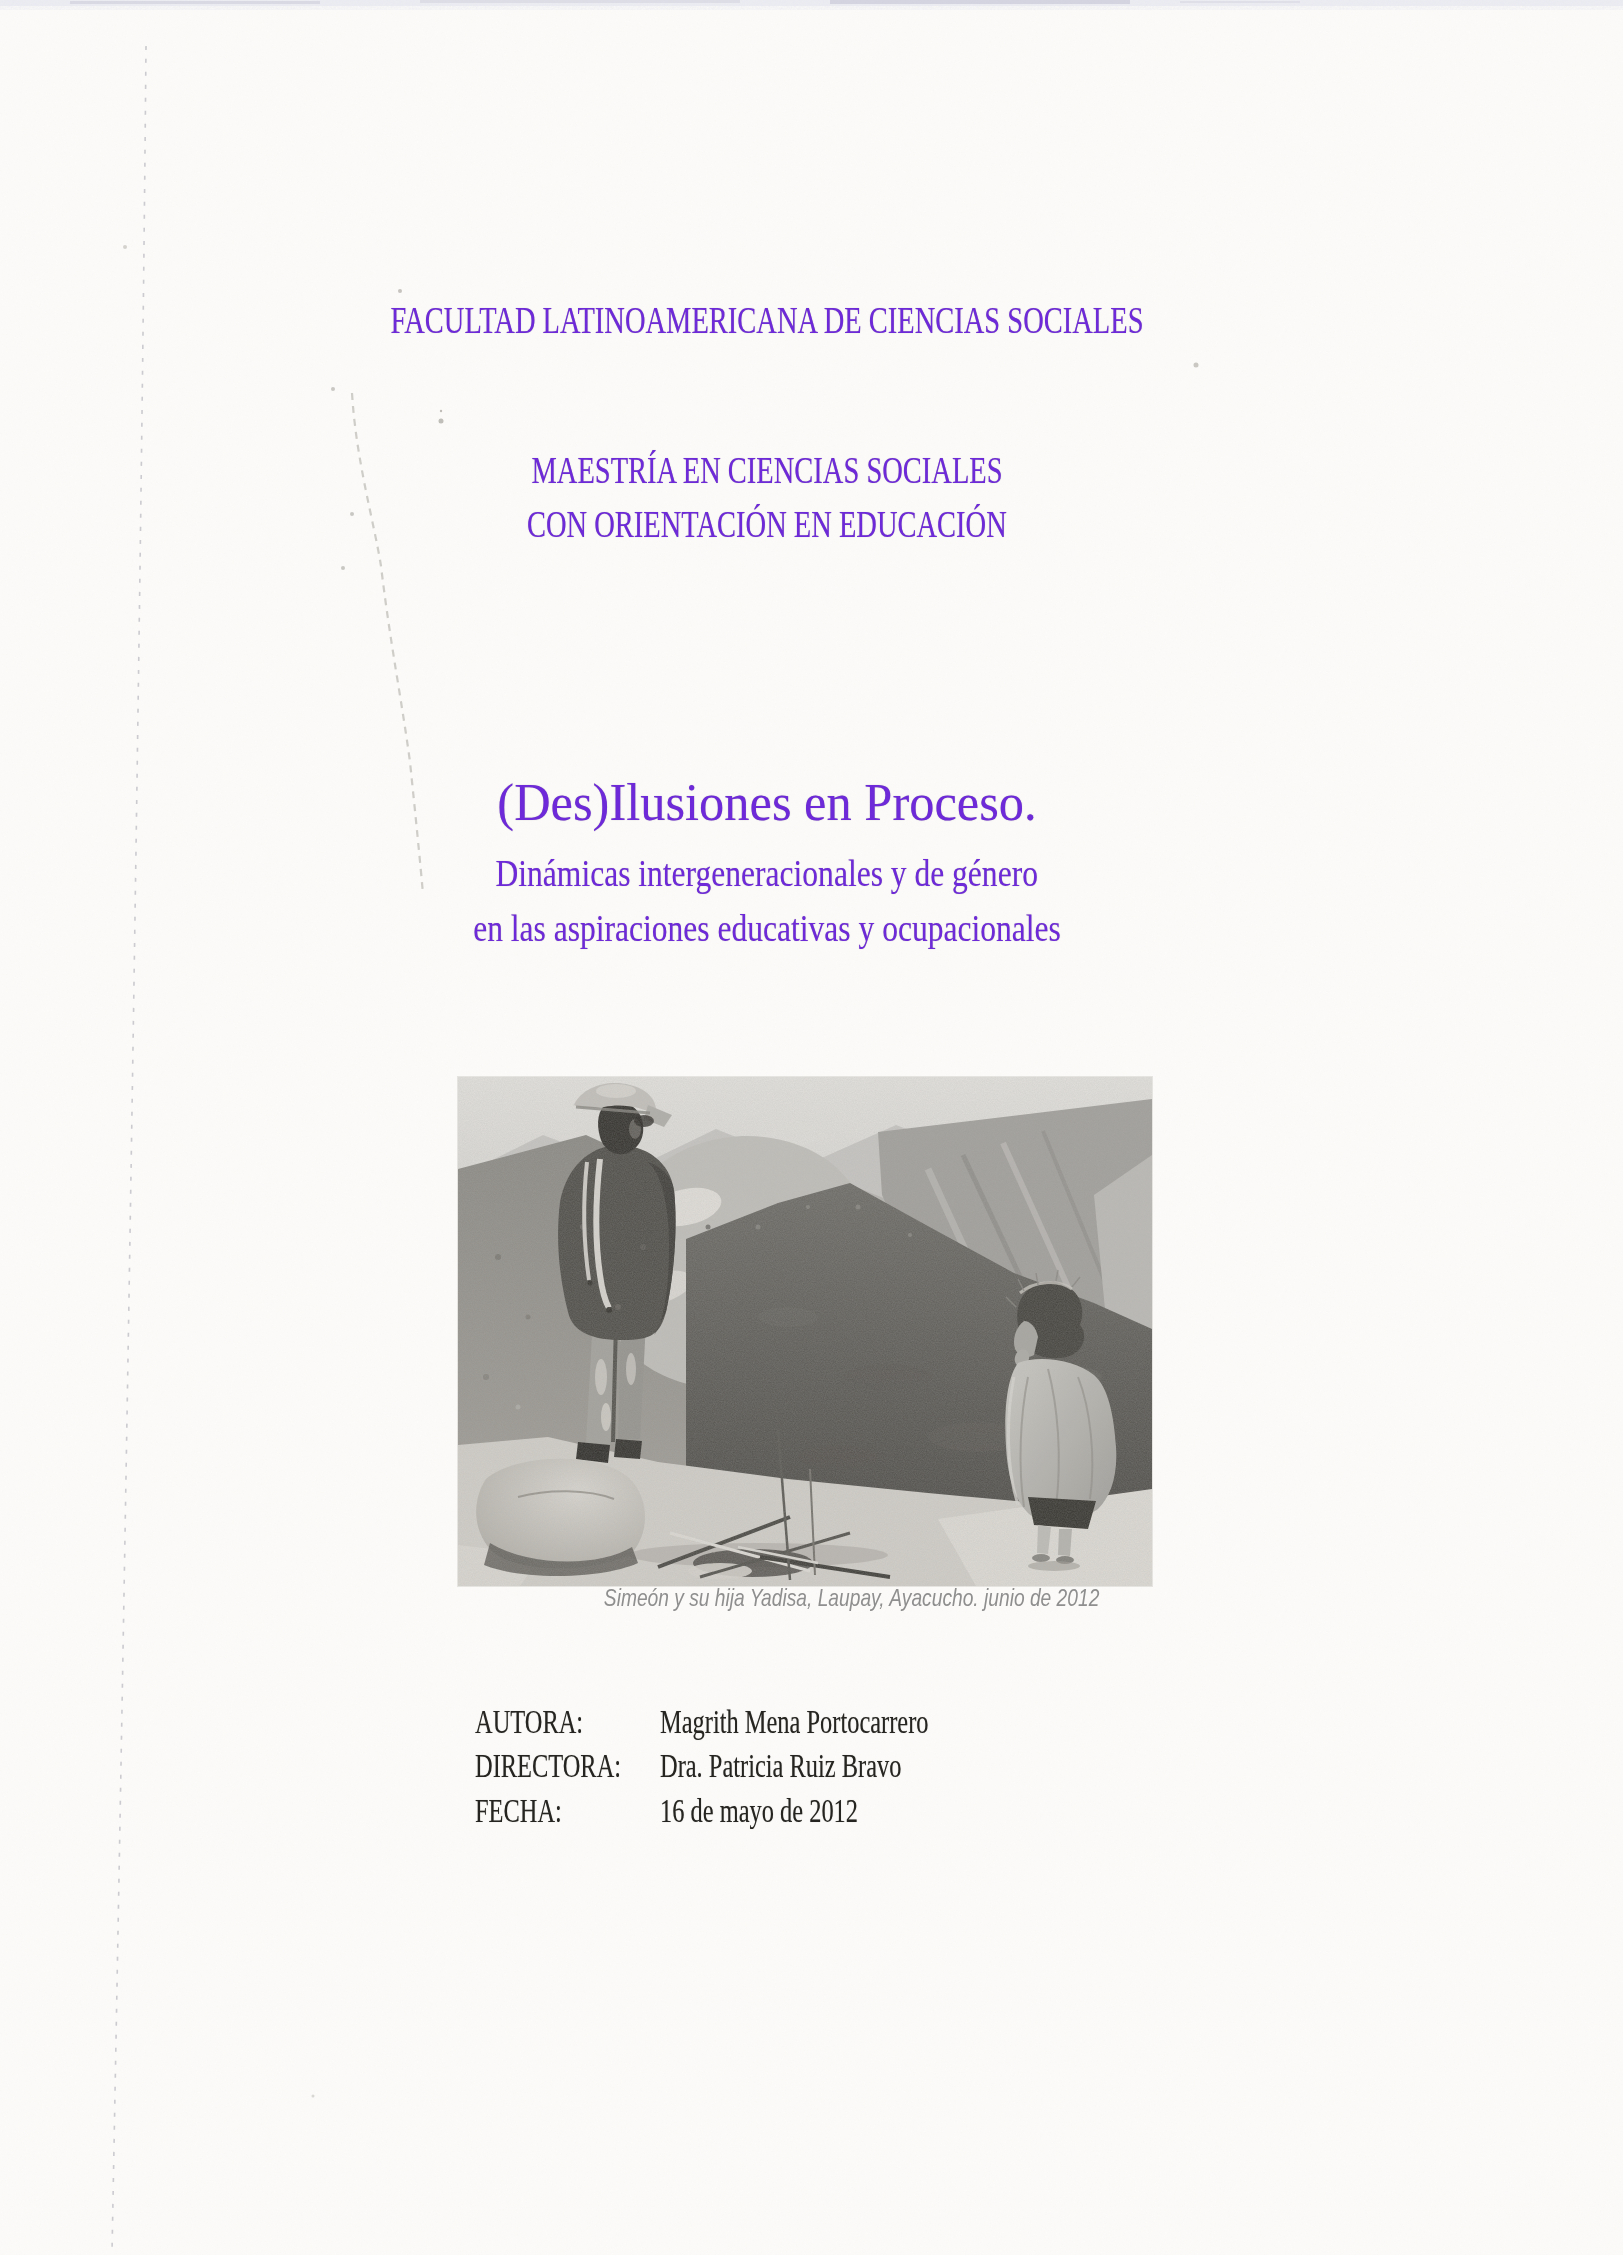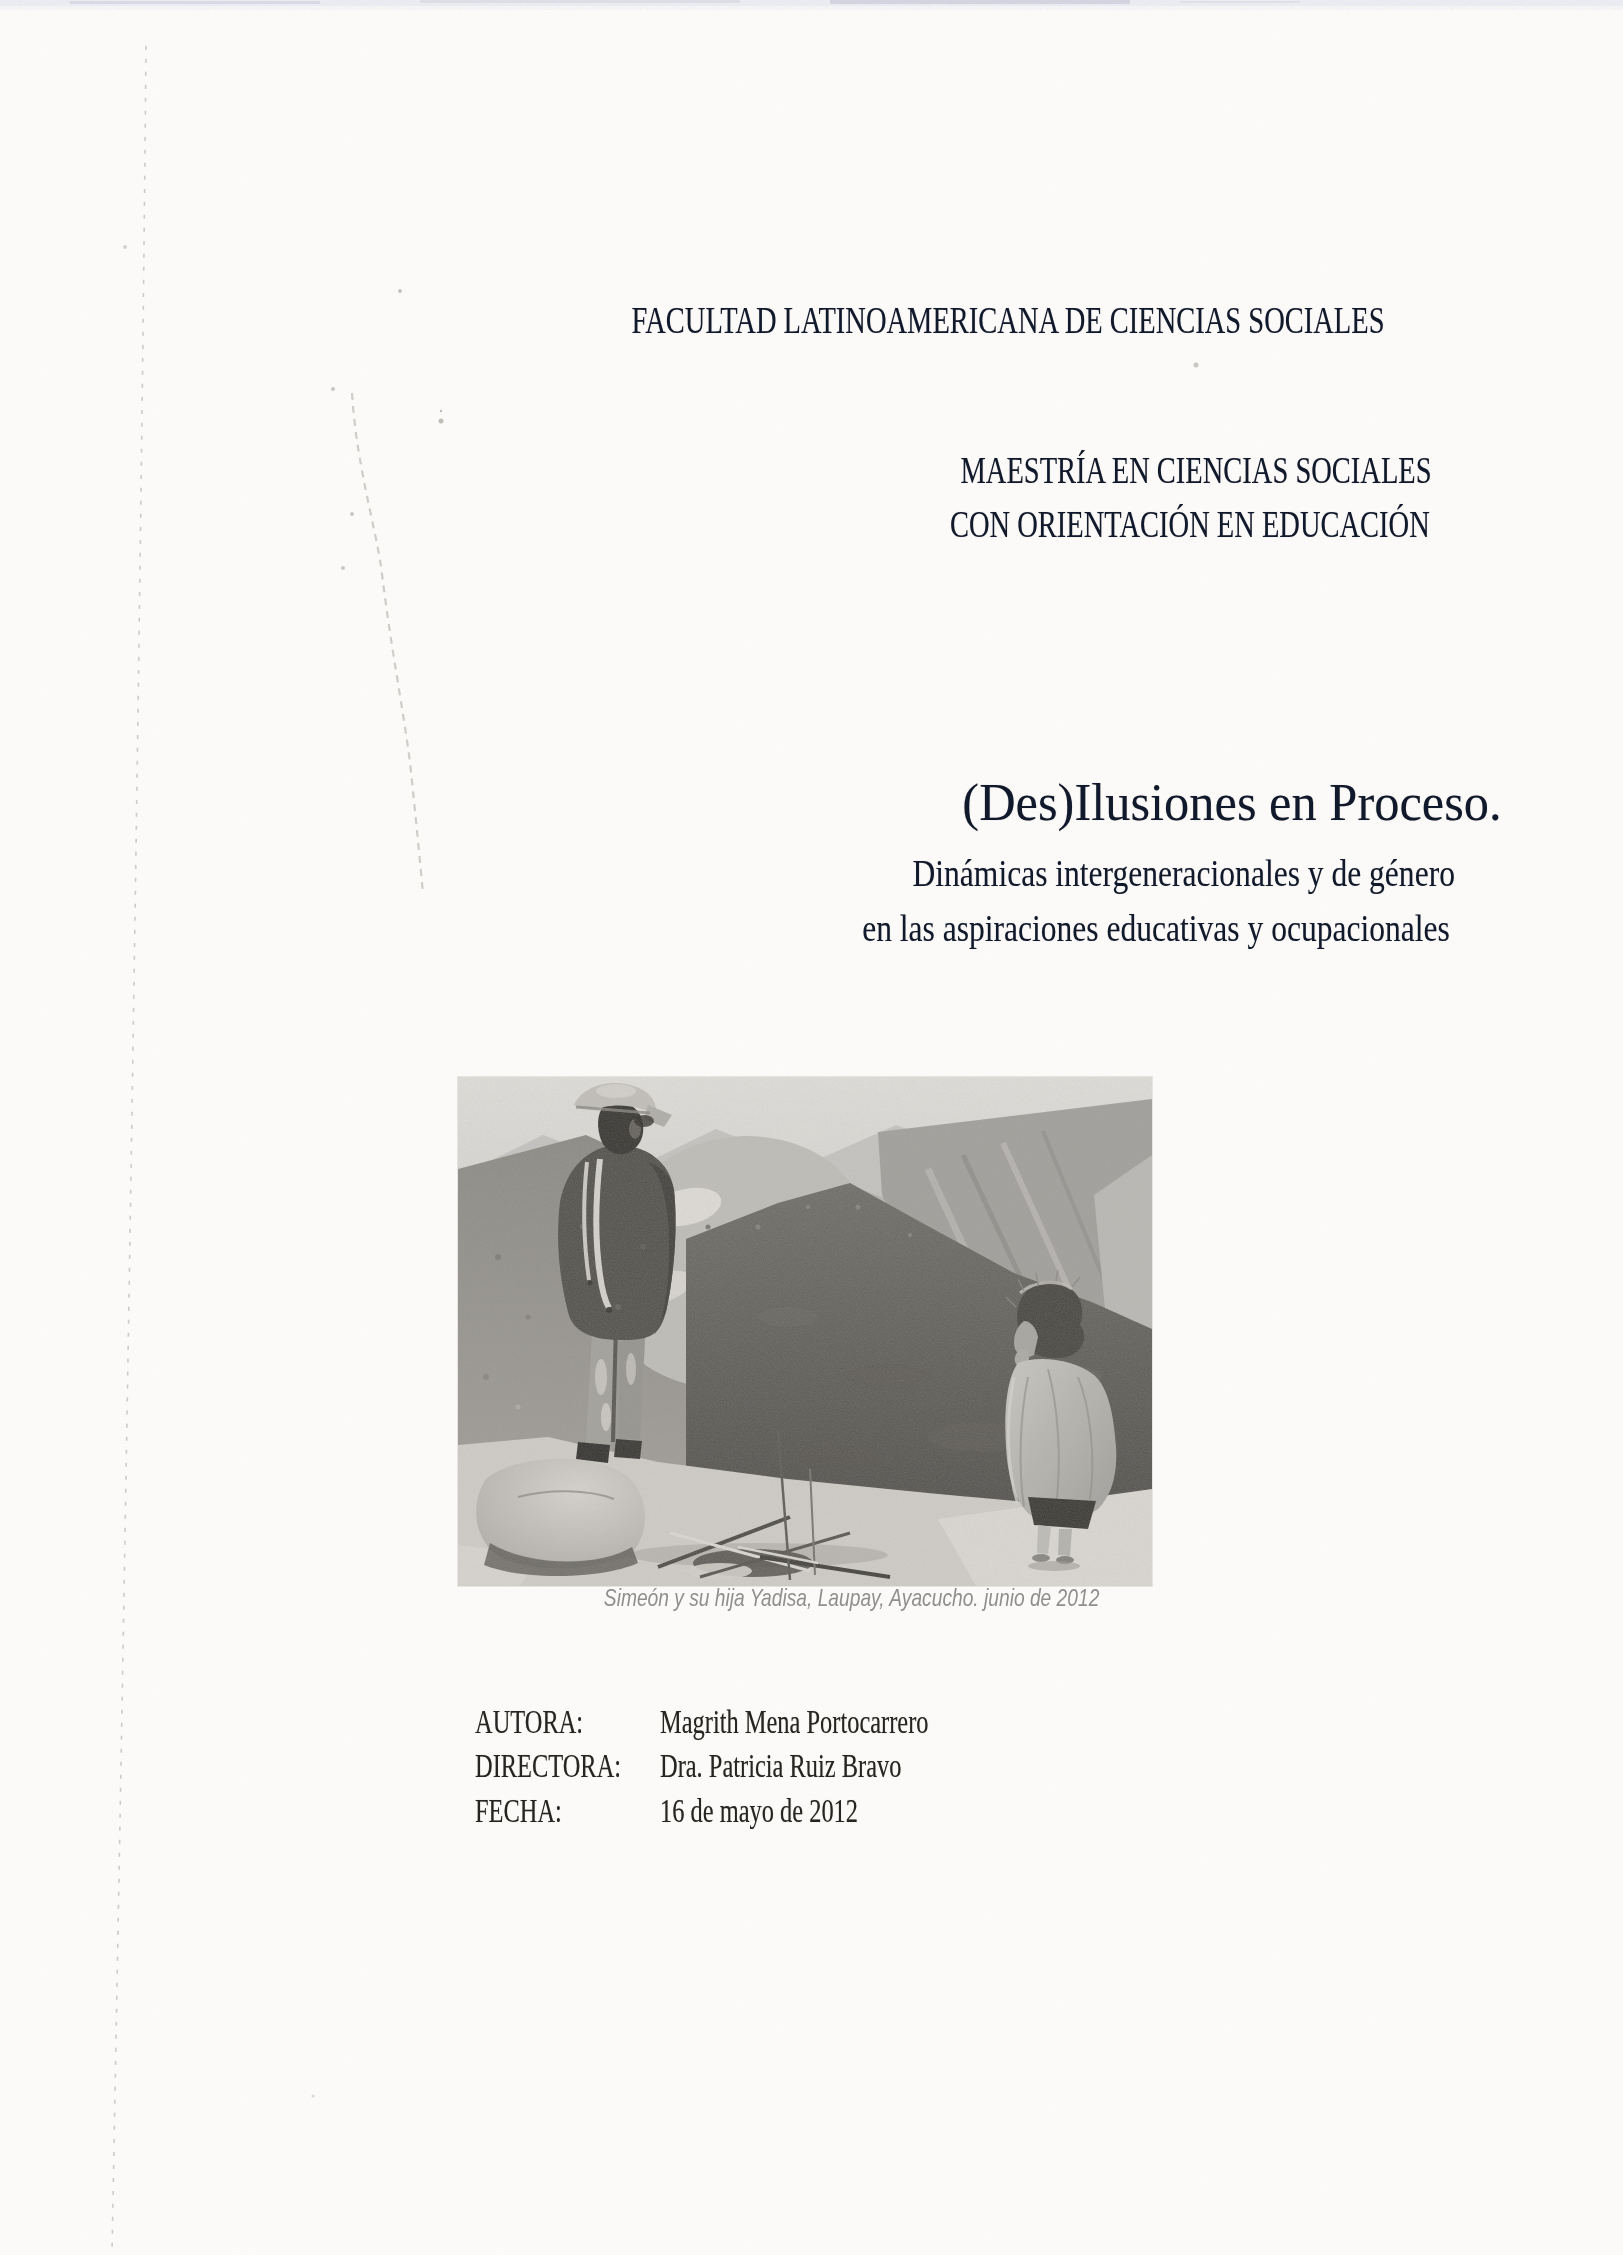--- a/index.html
+++ b/index.html
@@ -5,23 +5,23 @@
   html,body{margin:0;padding:0;background:#e9e7e2;}
   .page{
     position:relative;
     width:1623px;height:2255px;
     background:#fcfbf9;
     overflow:hidden;
     font-family:"Liberation Serif","DejaVu Serif",serif;
   }
   
   .tline{
-    position:absolute;left:0;width:1510px;
-    text-align:right;white-space:nowrap;
-    color:#0f172a;
+    position:absolute;left:12px;width:1510px;
+    text-align:center;white-space:nowrap;
+    color:#6d28d9;
     text-shadow:0 0 1px rgba(50,47,42,.35);
   }
   .sx{display:inline-block;transform:scaleX(.75);transform-origin:50% 50%;}
   .sx-title{display:inline-block;transform:scaleX(.97);transform-origin:50% 50%;}
   .sx-sub{display:inline-block;transform:scaleX(.83);transform-origin:50% 50%;}
   .h38{font-size:38px;line-height:44px;}
   .h52{font-size:52px;line-height:60px;}
   
   .credit-label,.credit-value{
     position:absolute;white-space:nowrap;

